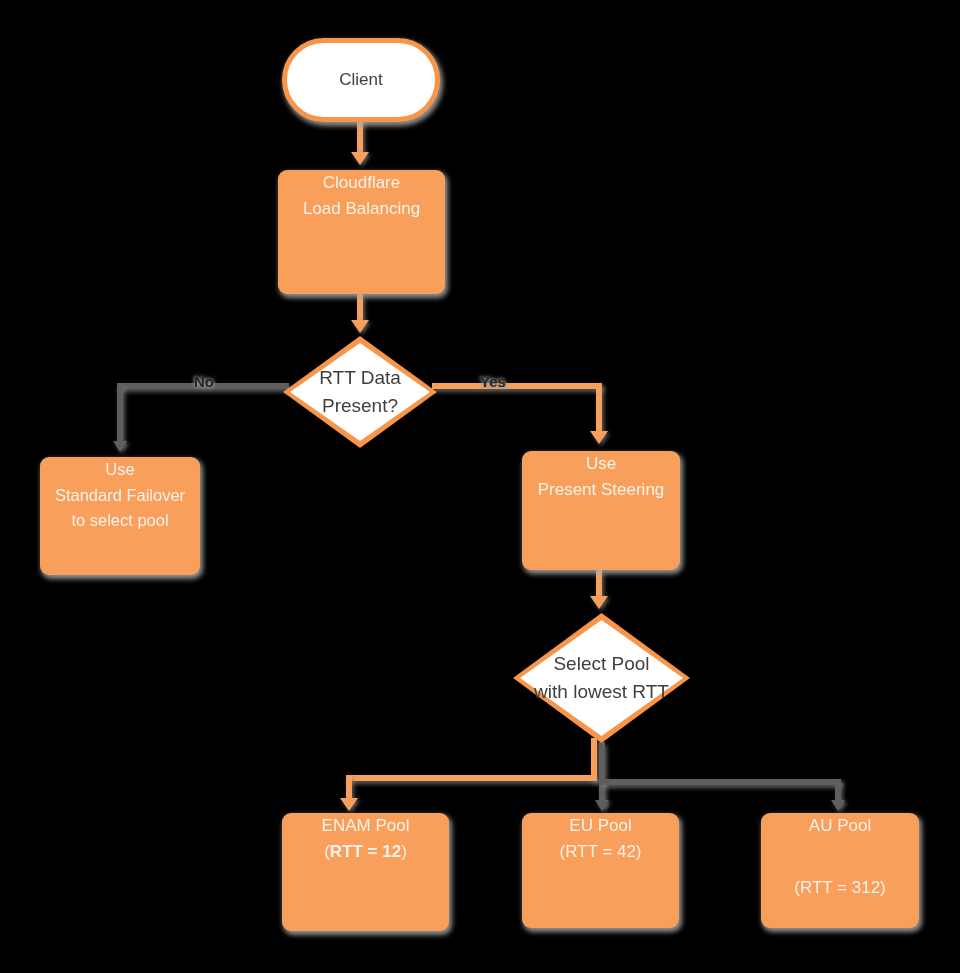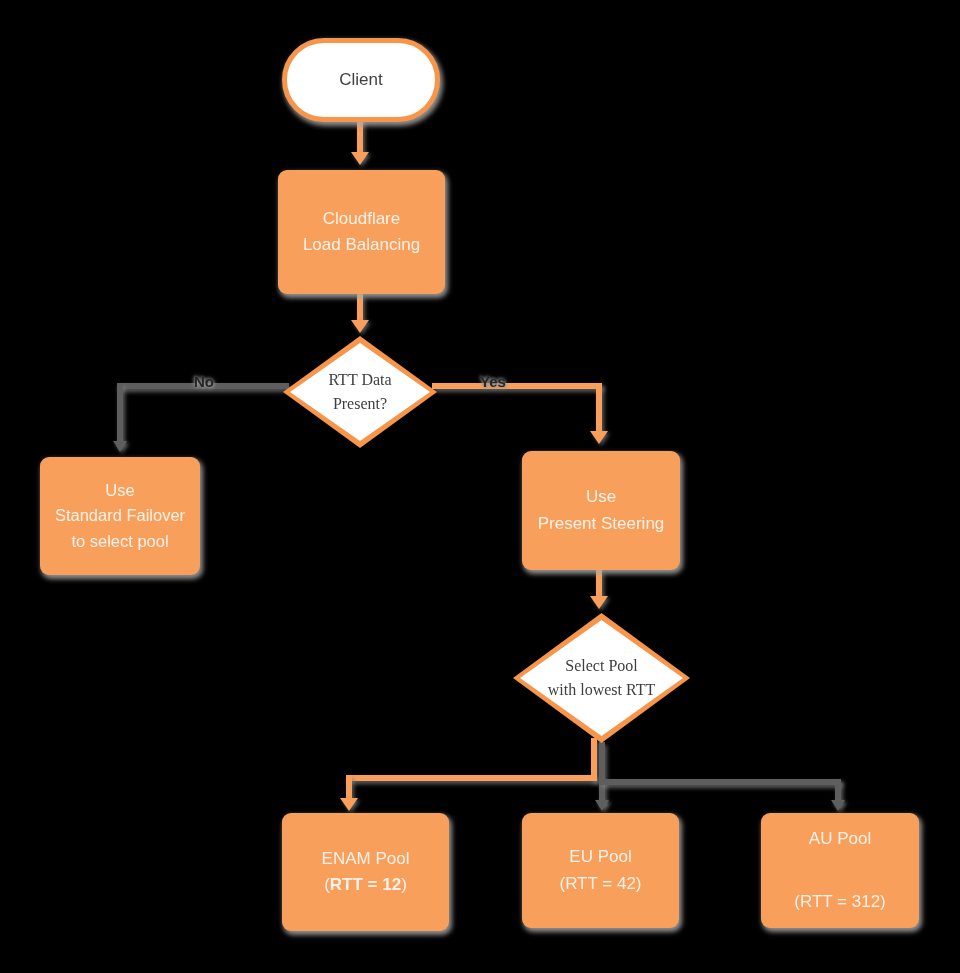--- a/index.html
+++ b/index.html
@@ -14,21 +14,21 @@
 
   
   .node-box {
     position: absolute;
     background: #F89F5B;
     border-radius: 9px;
     box-shadow: 2px 3px 5px 1px rgba(168,168,168,0.85);
     display: flex;
     flex-direction: column;
     align-items: center;
-    justify-content: center;
+    justify-content: flex-start;
     color: #FAF2EA;
     font-size: 17px;
     line-height: 1.55;
     text-align: center;
   }
   .stadium {
     position: absolute;
     background: #FFFFFF;
     border: 5px solid #F7954B;
     border-radius: 44px;
@@ -49,23 +49,22 @@
   }
   .diamond .d-inner {
     position: absolute; inset: 7px;
     background: #FFFFFF;
     clip-path: polygon(50% 0, 100% 50%, 50% 100%, 0 50%);
   }
   .diamond .d-label {
     position: absolute; inset: 0;
     display: flex; flex-direction: column;
     align-items: center; justify-content: center;
-    color: #3F3F3F; font-size: 16px; line-height: 1.5;
+    color: #3F3F3F; font-size: 19px; line-height: 1.5;
     text-align: center;
-    font-family: Liberation Serif, serif;
   }
   .bold { font-weight: bold; }
 
   
   .hline, .vline { position: absolute; filter: drop-shadow(2px 3px 2px rgba(130,130,130,0.7)); }
   .hline { height: 6px; }
   .vline { width: 6px; }
   .orange-line { background: #F89F5B; }
   .gray-line  { background: #5E5E5E; }
 

